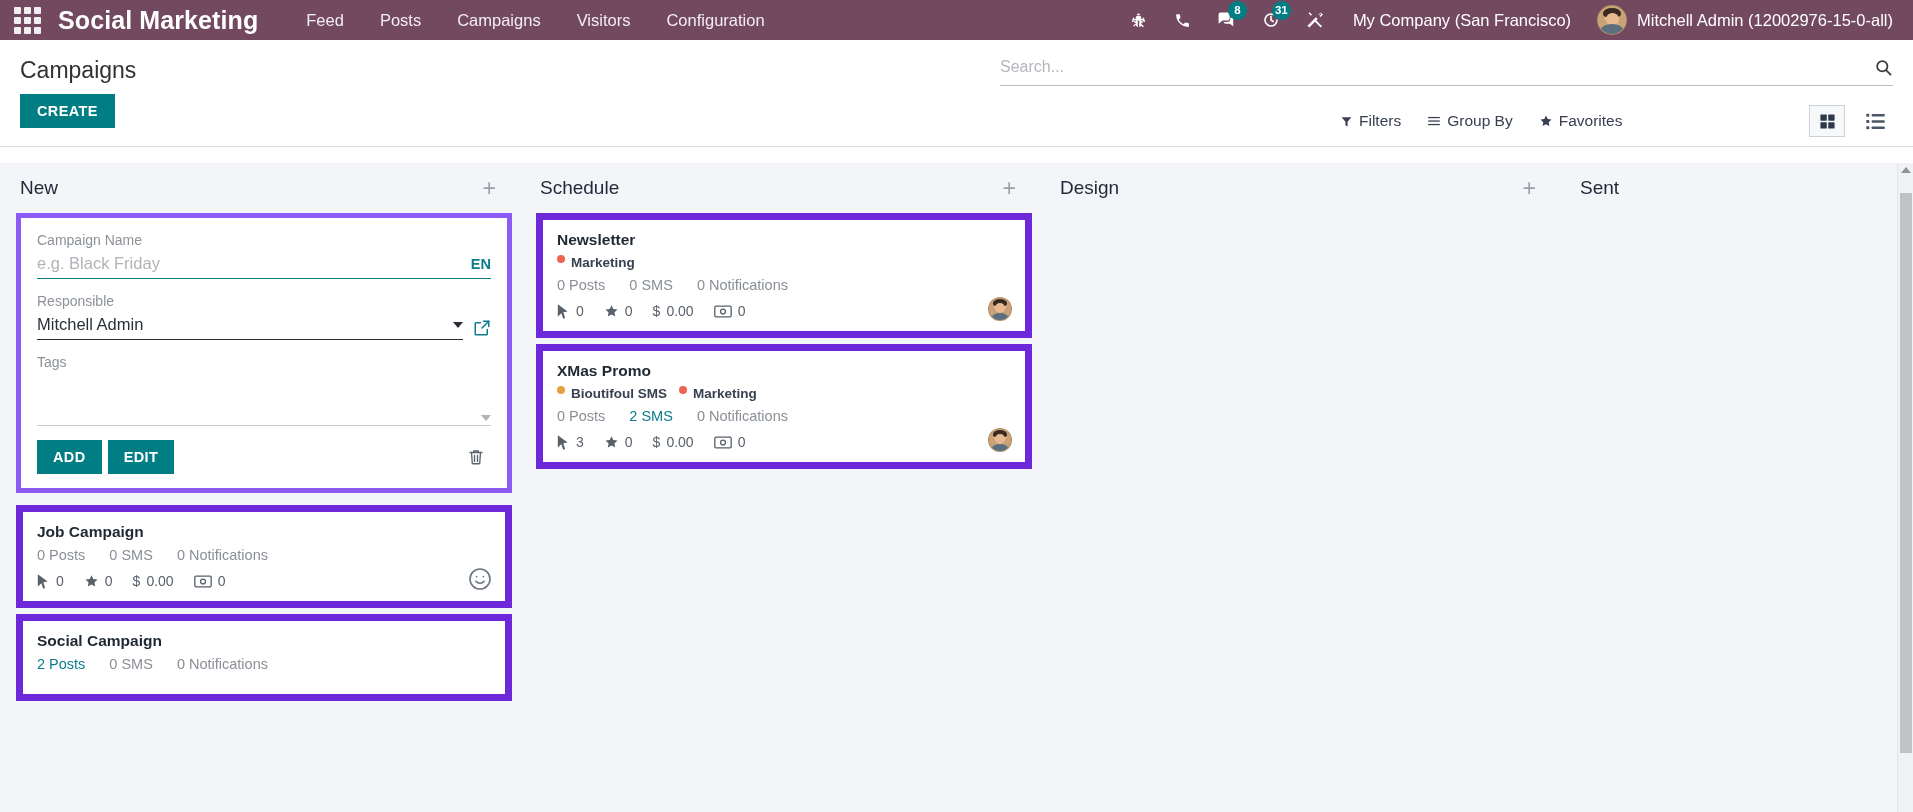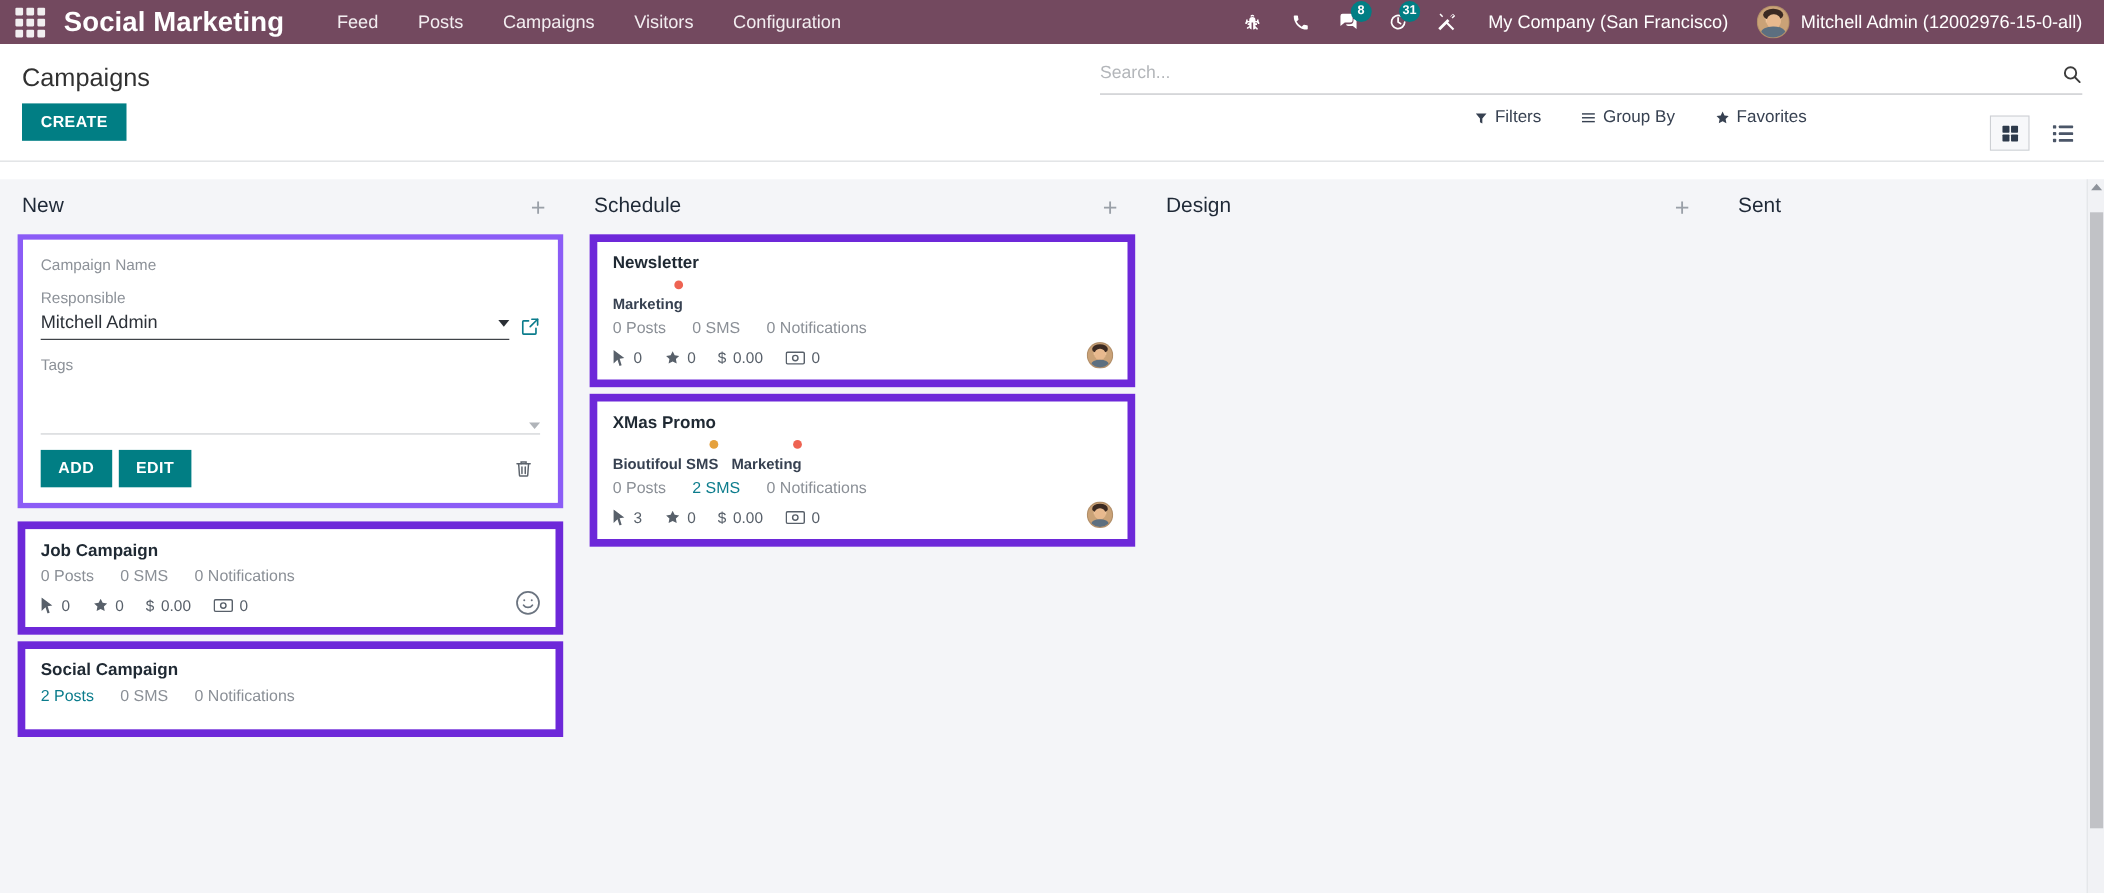--- a/index.html
+++ b/index.html
@@ -148,22 +148,22 @@
     font-size: 16px;
     color: #3c3c3c;
     background: transparent;
     font-family: "Liberation Sans", sans-serif;
     padding: 2px 0;
   }
   #search-input::placeholder { color: #b3b6ba; }
   #search-icon-btn { cursor: pointer; color: #3c3c3c; display:flex; padding-left:8px;}
   #filters-row {
     display: flex; align-items: center;
-    gap: 36px;
-    margin-top: 12px;
+    gap: 26px;
+    margin-top: 26px;
     padding-left: 340px;
     text-align: right;
   }
   .fbtn {
     display: flex; align-items: center; gap: 6px;
     font-size: 15.5px;
     color: #374151;
     cursor: pointer;
     white-space: nowrap;
   }
@@ -227,21 +227,21 @@
     cursor: pointer;
     position: relative;
   }
   .kcard-title {
     font-size: 15.5px;
     font-weight: bold;
     color: #1f2933;
     margin-bottom: 6px;
   }
   .tag-row { display: flex; align-items: center; gap: 12px; margin-bottom: 7px; flex-wrap: wrap;}
-  .tag { display: inline-flex; align-items: flex-end; gap: 6px; font-size: 13.5px; color: #374151; font-weight: bold; flex-direction: column;}
+  .tag { display: inline-flex; align-items: flex-start; gap: 6px; font-size: 13.5px; color: #374151; font-weight: bold;}
   .tag .dot { width: 8px; height: 8px; border-radius: 50%; display:block; }
   .counts { display: flex; align-items: flex-end; gap: 24px; margin-bottom: 10px; }
   .count { font-size: 14.5px; color: #8a8f96; }
   .count.link { color: #0b7c8c; cursor: pointer; }
   .stats { display: flex; align-items: center; gap: 20px; }
   .stat { display: inline-flex; align-items: center; gap: 6px; font-size: 14px; color: #58606a; }
   .stat svg { display: block; }
   .card-avatar {
     position: absolute;
     right: 13px; bottom: 10px;
@@ -464,20 +464,24 @@
       <span class="kcol-title">New</span>
       <span class="kcol-add">+</span>
     </div>
     <div class="kcol-body">
 
       <div id="quick-create-wrap">
         <div id="quick-create">
 
           <div class="fgroup">
             <div class="flabel">Campaign Name</div>
+            <div class="finput">
+              <input type="text" placeholder="e.g. Black Friday" style="">
+              <span class="lang-badge">EN</span>
+            </div>
           </div>
 
           <div class="fgroup">
             <div class="flabel">Responsible</div>
             <div class="finput-row">
               <div class="finput dark">
                 <input type="text" value="Mitchell Admin" style="">
                 <span class="caret-down"></span>
               </div>
               <span class="ext-link">

